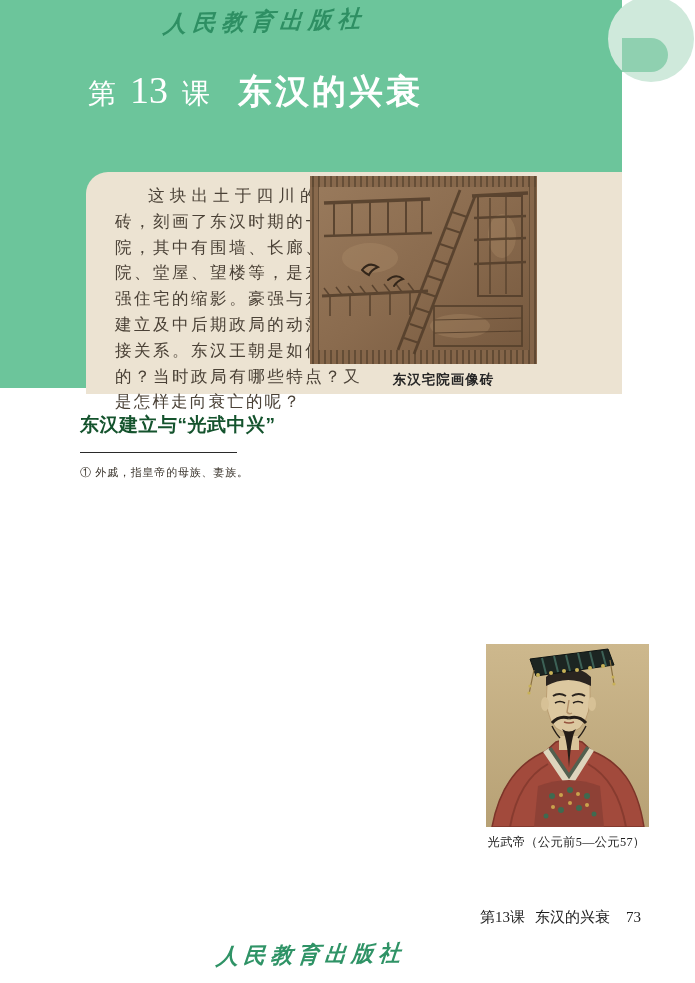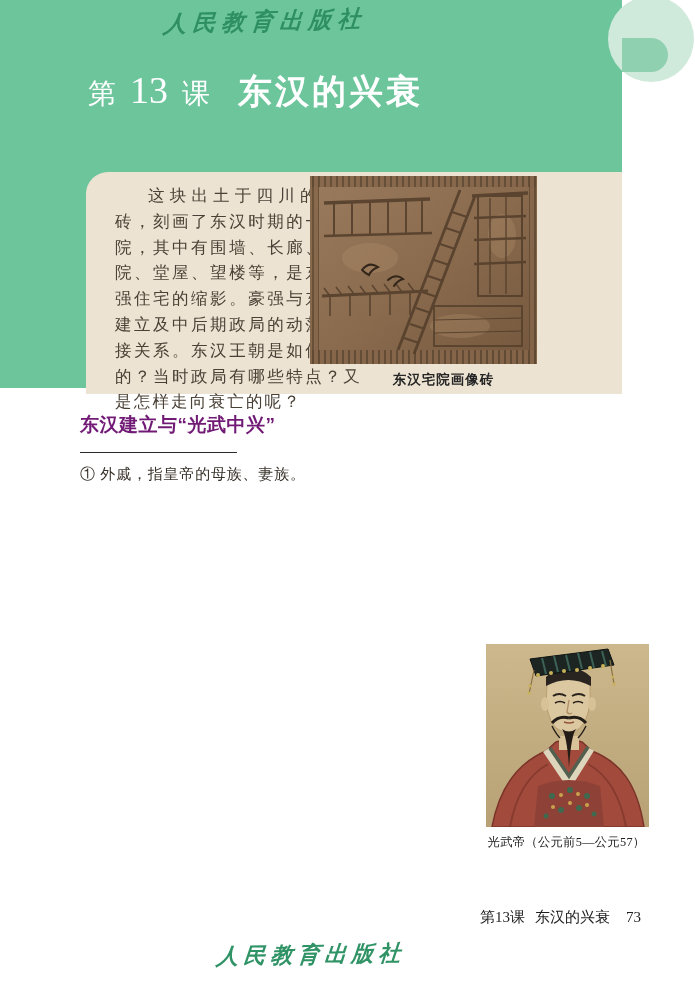--- a/index.html
+++ b/index.html
@@ -62,21 +62,21 @@
   .brick-fig svg { display: block; width: 227px; height: 188px; }
   .brick-caption {
     margin-top: 7px; text-align: center;
     font-size: 13.5px; font-weight: bold; letter-spacing: 1px; color: #262626;
   }
 
   
   .content { position: absolute; left: 80px; top: 412px; width: 568px; }
   .section-heading {
     font-family: "Liberation Sans", sans-serif;
-    font-size: 19px; font-weight: bold; color: #701a75;
+    font-size: 19px; font-weight: bold; color: #14532d;
     letter-spacing: 0.5px; margin-bottom: 12px;
   }
   .para {
     font-size: 18px; line-height: 27.4px;
     text-align: justify; text-indent: 2em;
     padding-right: 38px; color: #1d1d1d;
   }
   .para.narrow {
     font-size: 17px; line-height: 27px;
     padding-right: 168px;
@@ -88,21 +88,21 @@
   .portrait-caption {
     margin-top: 7px; text-align: center; white-space: nowrap;
     font-size: 12.3px; color: #222222; letter-spacing: 0.3px;
   }
 
   .footnote-rule {
     border: none; border-top: 1.6px solid #2a2a2a;
     width: 157px; margin: 14px 0 0 0;
   }
   .footnote-text {
-    margin-top: 12px; font-size: 15px; letter-spacing: 0.8px;
+    margin-top: 12px; font-size: 11px; letter-spacing: 0.8px;
     color: #38322a;
   }
 
   
   .page-footer {
     position: absolute; right: 54px; top: 908px;
     display: flex; align-items: baseline;
     font-size: 15px; color: #1d1d1d;
   }
   .page-footer .f-title { margin-left: 10px; }

